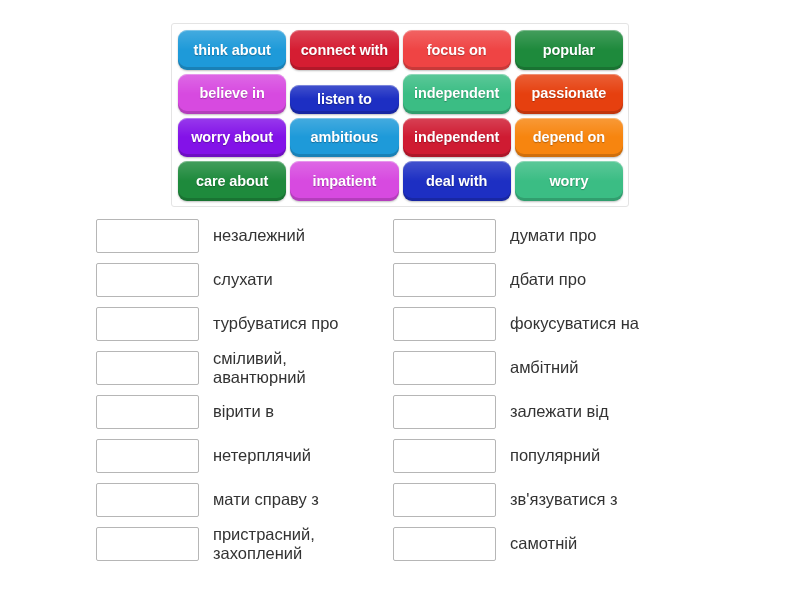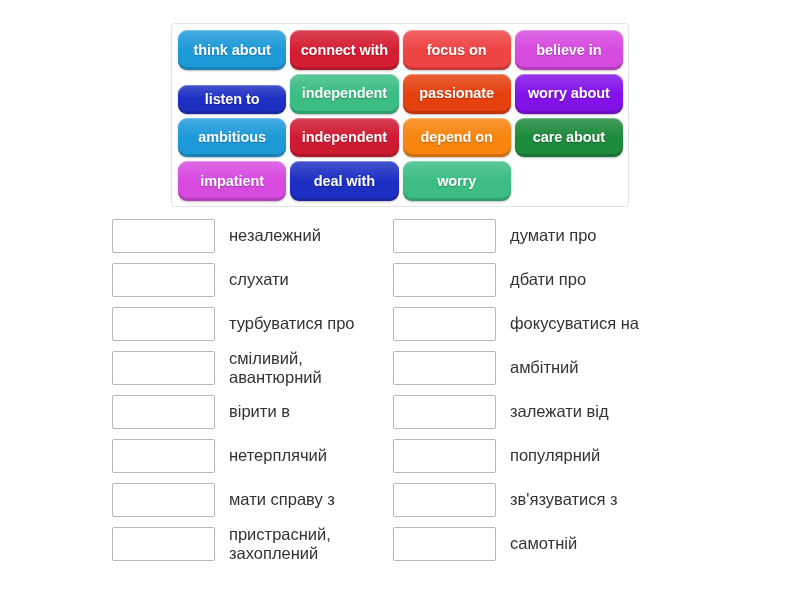--- a/index.html
+++ b/index.html
@@ -83,21 +83,21 @@
     left: 0;
     top: 214px;
     width: 800px;
   }
 
   .answer-col {
     position: absolute;
     top: 0;
     width: 340px;
   }
-  .col-left  { left: 112px; }
+  .col-left  { left: 96px; }
   .col-right { left: 393px; }
 
   .answer-row {
     display: flex;
     align-items: center;
     height: 44px;
     margin-bottom: 0px;
   }
 
   .drop-slot {
@@ -123,20 +123,21 @@
 </head>
 <body>
 
 <div id="app">
 
   <div class="word-bank">
     <div class="bank-grid" id="bank-grid">
         <div class="tile" style="background: rgb(30, 154, 217);">think about</div>
         <div class="tile" style="background: rgb(213, 29, 50);">connect with</div>
         <div class="tile" style="background: #ef4444;">focus on</div>
+        <div class="tile" style="background: rgb(30, 138, 60);">popular</div>
         <div class="tile" style="background: rgb(215, 74, 224);">believe in</div>
         <div class="tile" style="background: rgb(29, 47, 195); margin-top: 11px;">listen to</div>
         <div class="tile" style="background: rgb(59, 189, 132);">independent</div>
         <div class="tile" style="background: rgb(230, 64, 15);">passionate</div>
         <div class="tile" style="background: rgb(131, 18, 232);">worry about</div>
         <div class="tile" style="background: rgb(30, 154, 217);">ambitious</div>
         <div class="tile" style="background: rgb(207, 27, 50);">independent</div>
         <div class="tile" style="background: rgb(247, 133, 15);">depend on</div>
         <div class="tile" style="background: rgb(30, 138, 60);">care about</div>
         <div class="tile" style="background: rgb(215, 74, 224);">impatient</div>

